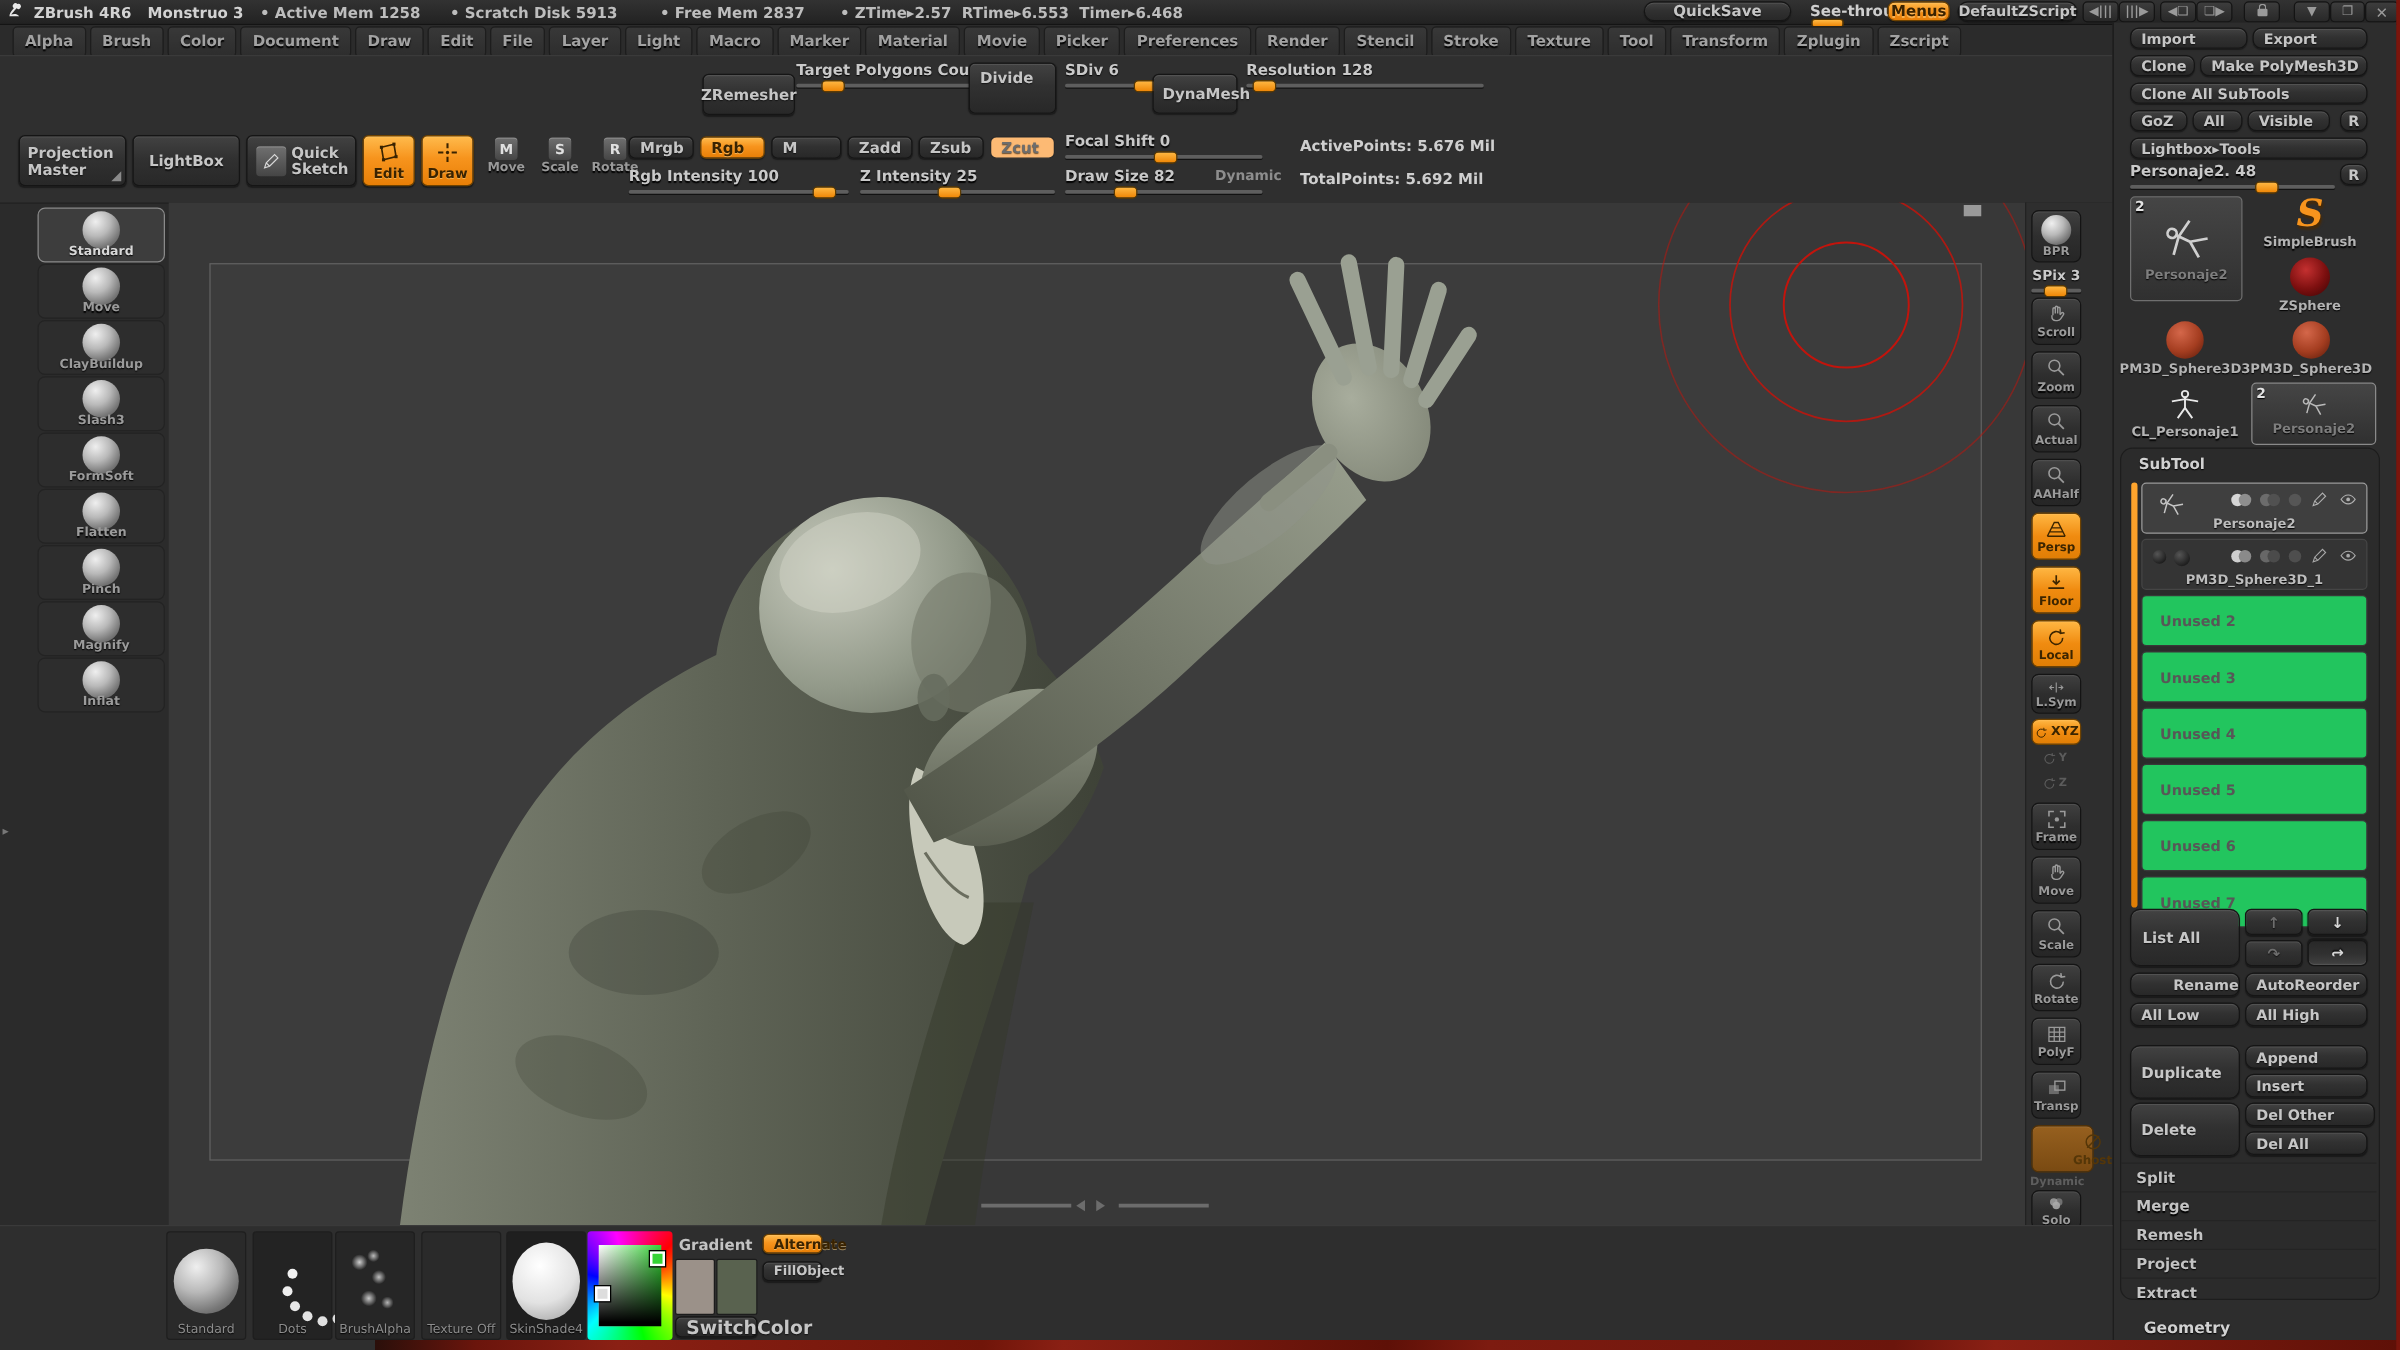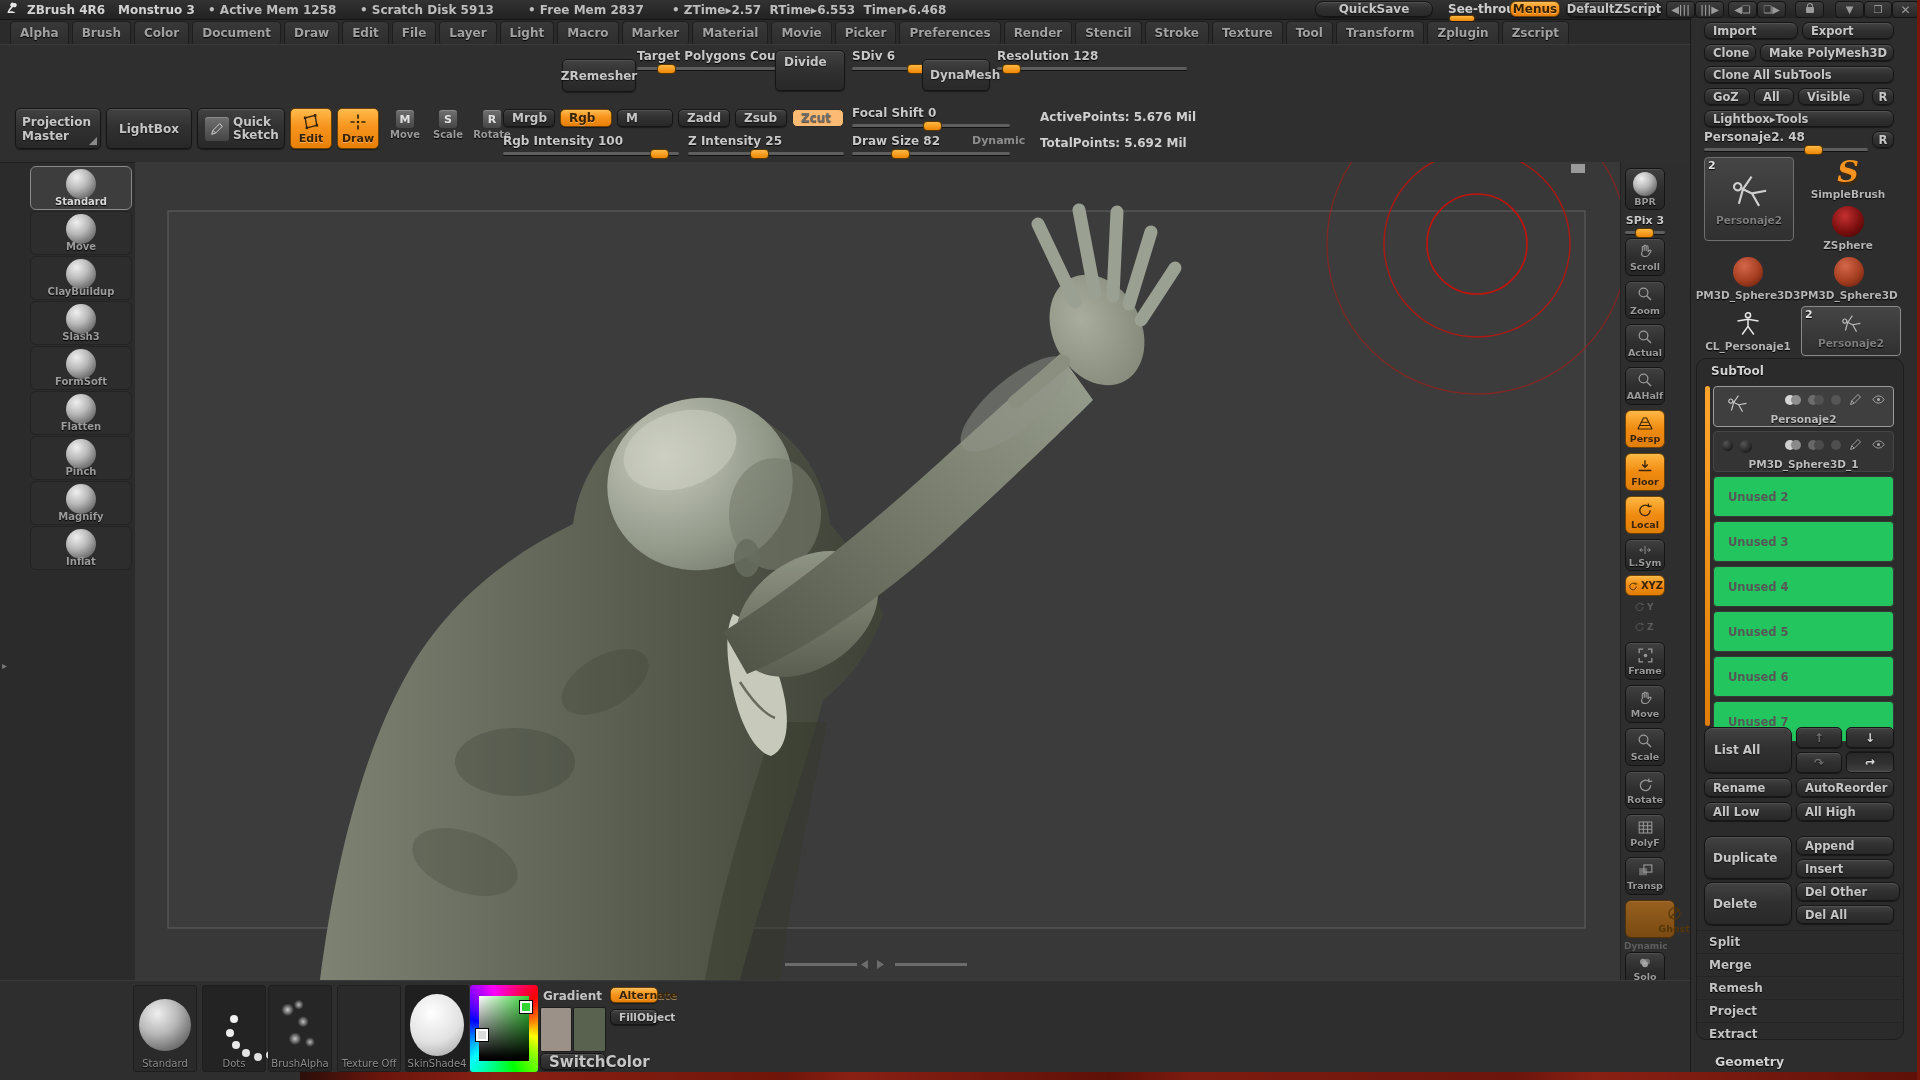--- a/index.html
+++ b/index.html
@@ -740,21 +740,21 @@
         </div>
       </div>
 
     <div class="btn" style="position:absolute;left:13px;top:709px;width:88px;height:46px;border-radius:8px;justify-content:flex-start;padding-left:9px;font-size:12px;">
       <span>List All</span>
       </div>
     <div class="btn dim" style="position:absolute;left:105px;top:709px;width:46px;height:21px;">↑</div>
     <div class="btn" style="position:absolute;left:155px;top:709px;width:48px;height:21px;color:#d8d8d8;">↓</div>
     <div class="btn dim" style="position:absolute;left:105px;top:734px;width:46px;height:21px;">↷</div>
     <div class="btn" style="position:absolute;left:155px;top:734px;width:48px;height:21px;color:#d8d8d8;transform:scaleY(-1);">↪</div>
-    <div class="btn p-btn left" style="left:13px;top:760px;width:88px;height:19px;">
+    <div class="btn p-btn left" style="left:13px;top:760px;width:88px;height:19px;justify-content:flex-end;">
         <span>Rename</span>
       </div>
     <div class="btn p-btn left" style="left:105px;top:760px;width:98px;height:19px;">
         <span>AutoReorder</span>
       </div>
     <div class="btn p-btn left" style="left:13px;top:784px;width:88px;height:19px;">
         <span>All Low</span>
       </div>
     <div class="btn p-btn left" style="left:105px;top:784px;width:98px;height:19px;">
         <span>All High</span>

